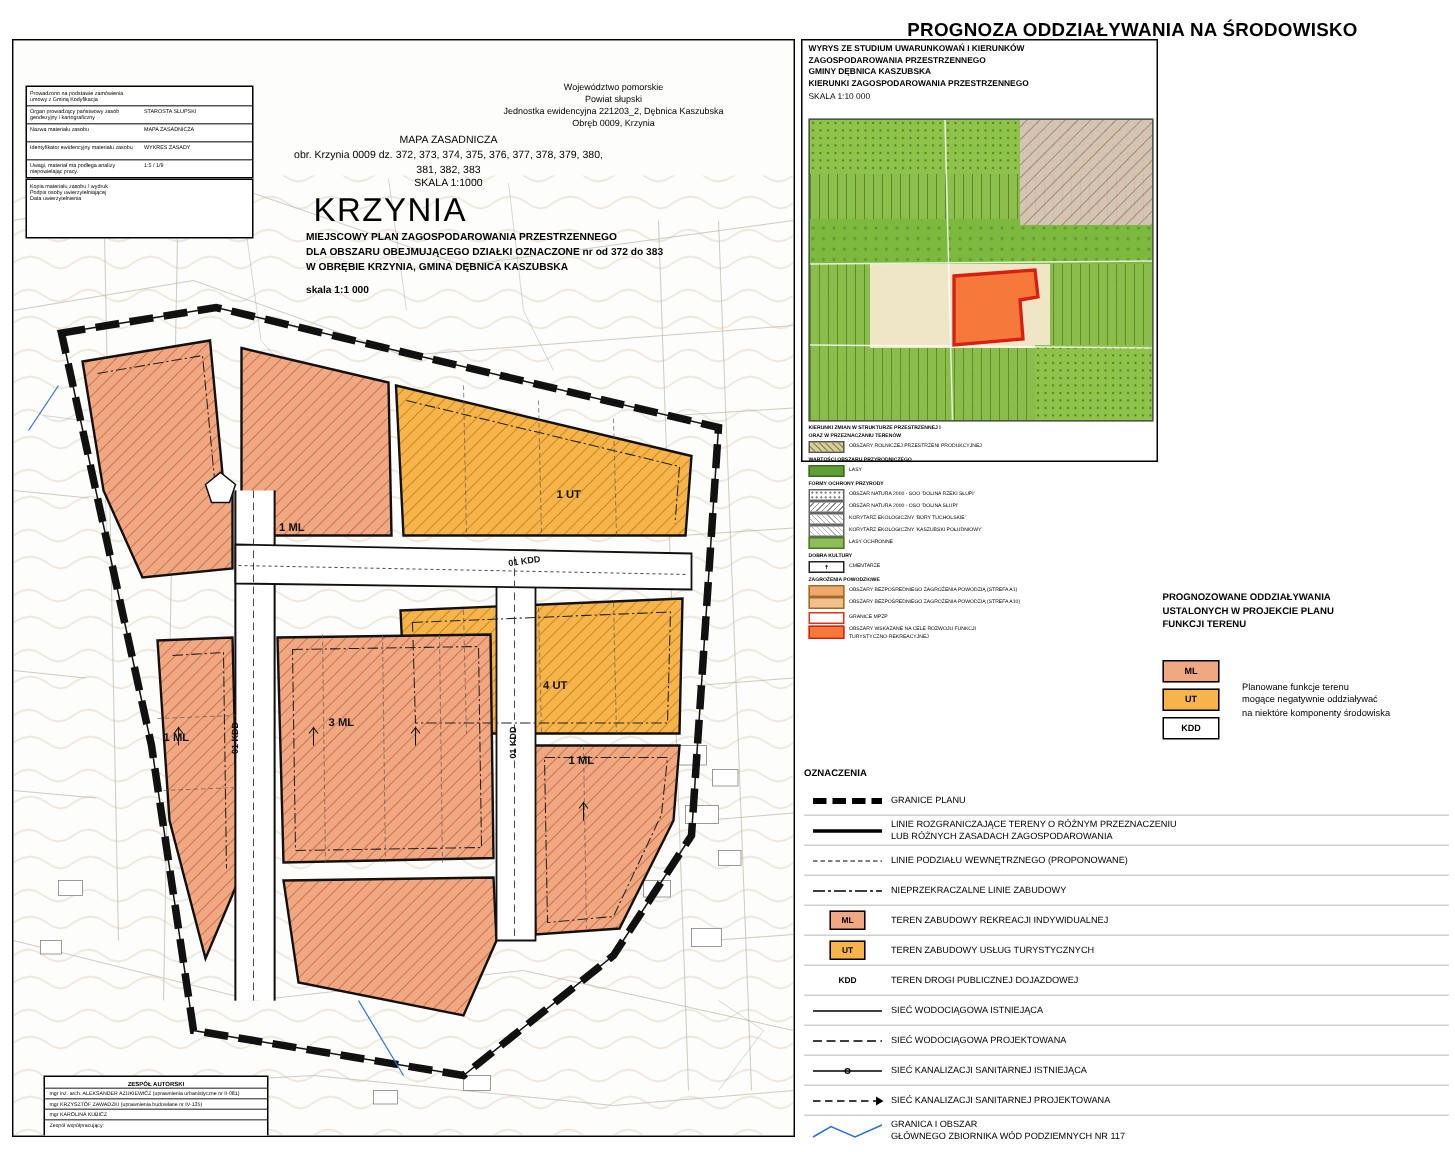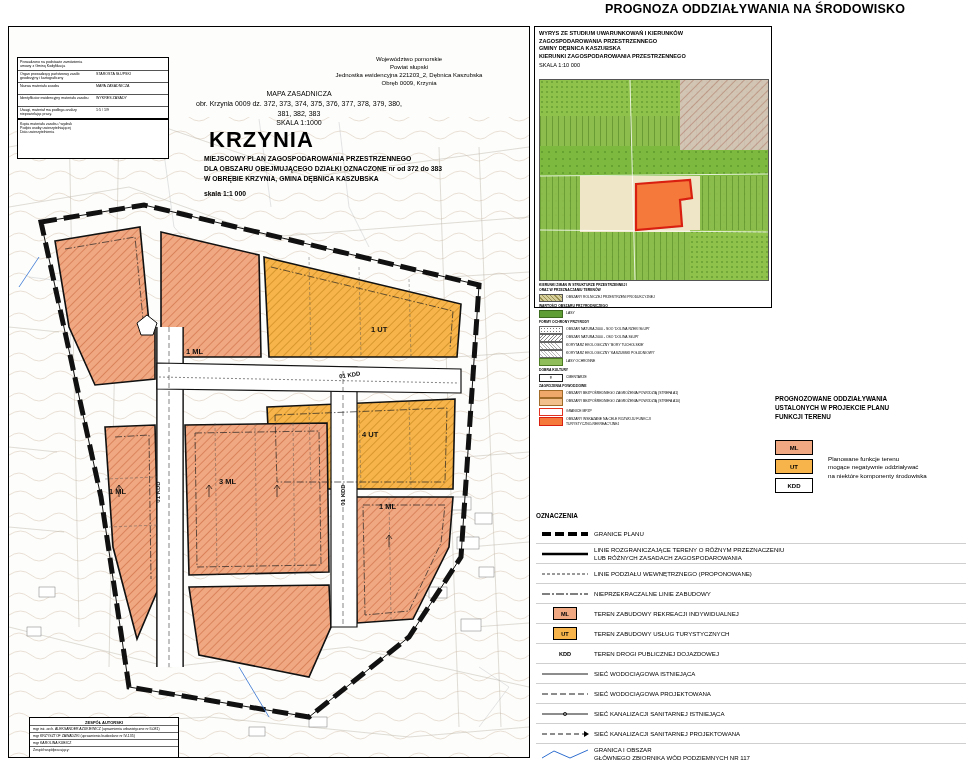--- a/index.html
+++ b/index.html
@@ -1,37 +1,37 @@
 <!DOCTYPE html>
 <html><head>
 <meta charset="utf-8">
 <style>
   html,body{margin:0;padding:0;background:#ffffff;}
   body{width:970px;height:768px;position:relative;overflow:hidden;font-family:"Liberation Sans",sans-serif;color:#000;}
   .abs{position:absolute;}
 
   
-  #doc-title{left:540px;top:2px;width:430px;text-align:center;font-size:12.5px;font-weight:bold;letter-spacing:.2px;}
+  #doc-title{left:540px;top:13px;width:430px;text-align:center;font-size:12.5px;font-weight:bold;letter-spacing:.2px;}
 
   
   #map-sheet{left:8px;top:26px;width:520px;height:730px;border:1px solid #000;background:#fcfcfa;overflow:hidden;}
   #map-canvas{position:absolute;left:0;top:0;width:520px;height:730px;}
 
   
   #legend-tbl{left:8px;top:30px;width:150px;height:60px;border:1px solid #000;background:#fff;font-size:3.6px;}
   #legend-tbl div{position:absolute;}
   .lt-row{left:0;width:150px;border-bottom:.5px solid #555;height:12px;}
   .lt-c1{left:2px;top:2px;width:72px;}
   .lt-c2{left:78px;top:2px;width:70px;}
   #stamp-box{left:8px;top:92px;width:150px;height:38px;border:1px solid #000;background:#fff;font-size:3.6px;}
 
   #hdr-center{left:315px;top:28px;width:170px;text-align:center;font-size:6px;line-height:1.35;}
   #hdr-mapa{left:185px;top:62px;width:210px;text-align:center;font-size:7px;line-height:1.4;}
 
-  #krzynia{left:200px;top:100px;font-size:22px;font-weight:bold;letter-spacing:1px;}
+  #krzynia{left:200px;top:100px;font-size:22px;font-weight:normal;letter-spacing:1px;}
   #plan-title{left:195px;top:127px;width:320px;font-size:6.8px;font-weight:bold;line-height:1.5;}
 
   
   #author-box{left:20px;top:690px;width:148px;height:58px;border:1px solid #000;background:#fff;font-size:3.5px;}
   #author-box .hdr{text-align:center;font-weight:bold;font-size:4px;padding-top:2px;}
   #author-box .r{padding:1px 3px;border-top:.5px solid #666;}
 
   
   .plabel{font-size:7.5px;font-weight:bold;color:#111;}
   .kdd{font-size:6px;font-weight:bold;color:#111;}
@@ -233,21 +233,21 @@
   <div class="abs" id="krzynia">KRZYNIA</div>
   <div class="abs" id="plan-title">
     <div style="white-space:pre-line">MIEJSCOWY PLAN ZAGOSPODAROWANIA PRZESTRZENNEGO
 DLA OBSZARU OBEJMUJĄCEGO DZIAŁKI OZNACZONE nr od 372 do 383
 W OBRĘBIE KRZYNIA, GMINA DĘBNICA KASZUBSKA</div>
     <div style="margin-top:4px">skala 1:1 000</div>
   </div>
 
   <div class="abs plabel" style="left:177px;top:320px">1 ML</div>
   <div class="abs plabel" style="left:362px;top:298px">1 UT</div>
-  <div class="abs plabel" style="left:353px;top:403px">4 UT</div>
+  <div class="abs plabel" style="left:353px;top:425px">4 UT</div>
   <div class="abs plabel" style="left:210px;top:450px">3 ML</div>
   <div class="abs plabel" style="left:100px;top:460px">1 ML</div>
   <div class="abs plabel" style="left:370px;top:475px">1 ML</div>
 
   <div class="abs kdd" style="left:330px;top:345px;transform:rotate(-8deg)">01 KDD</div>
   <div class="abs kdd" style="left:138px;top:462px;transform:rotate(-90deg)">01 KDD</div>
   <div class="abs kdd" style="left:323px;top:465px;transform:rotate(-90deg)">01 KDD</div>
 
   <div class="abs" id="author-box">
     <div class="hdr">ZESPÓŁ AUTORSKI</div>

